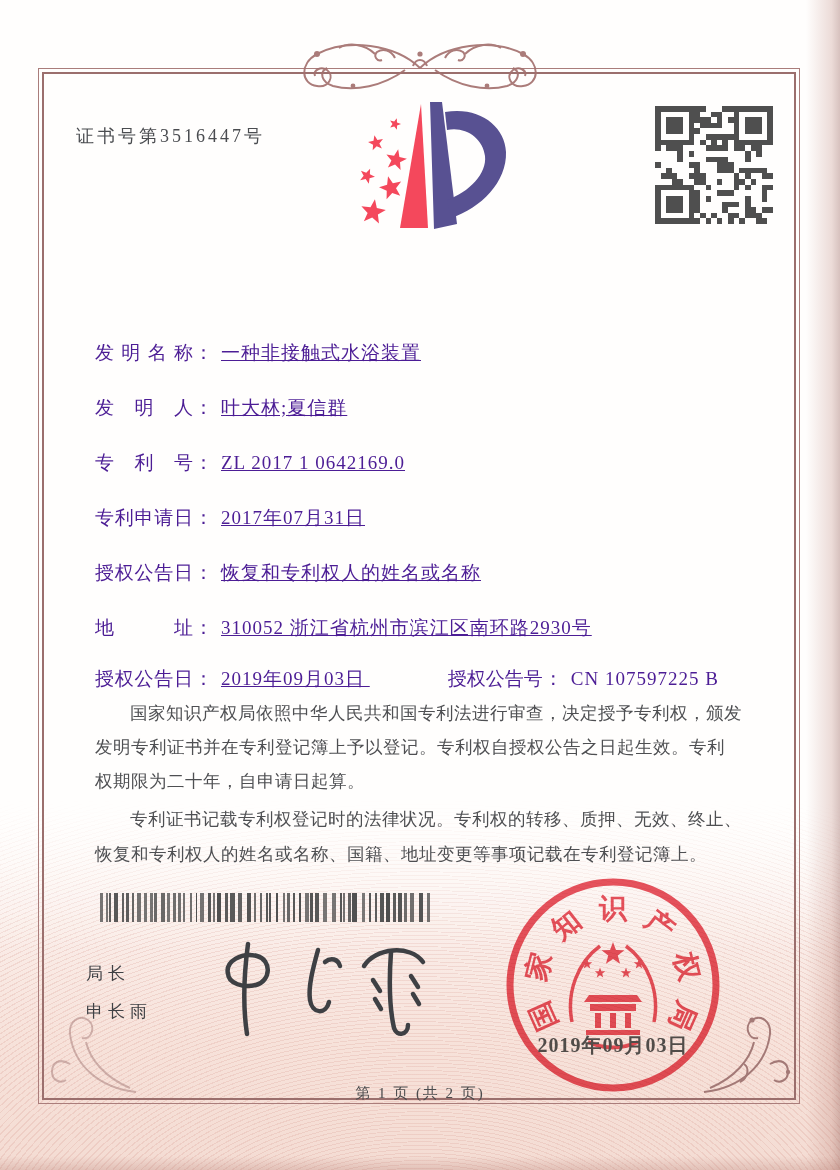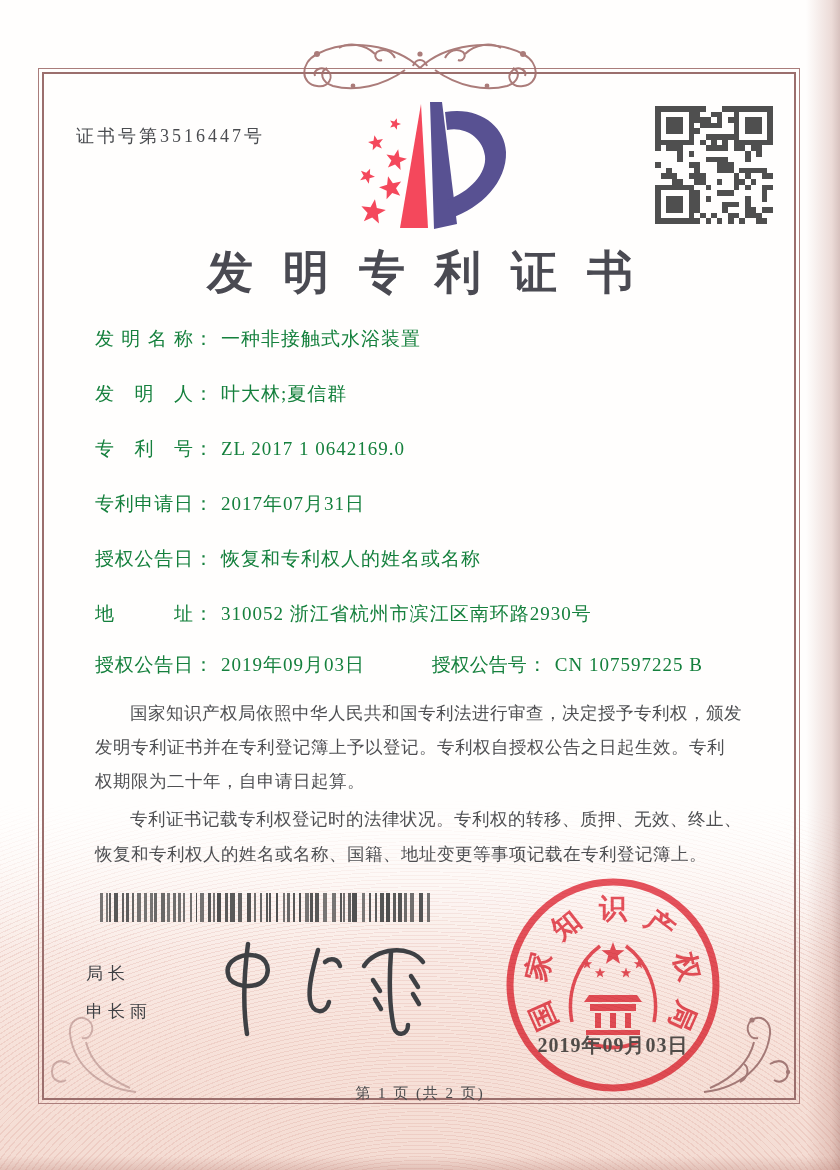--- a/index.html
+++ b/index.html
@@ -23,27 +23,27 @@
   .ornament-top{position:absolute;left:50%;top:28px;transform:translateX(-50%);z-index:2;}
   .flourish-br{position:absolute;right:48px;bottom:74px;z-index:2;opacity:.9;}
   .flourish-bl{position:absolute;left:48px;bottom:74px;z-index:2;opacity:.45;transform:scaleX(-1);}
   
   .cert-no{position:absolute;left:76px;top:124px;z-index:3;font-size:18px;letter-spacing:3px;color:#4a4c50;}
   .logo{position:absolute;left:333px;top:96px;z-index:3;}
   .qr{position:absolute;left:655px;top:106px;z-index:3;}
   .title{position:absolute;left:0;right:0;top:242px;z-index:3;text-align:center;
     font-size:46px;font-weight:600;letter-spacing:30px;padding-left:30px;color:#4a4a52;}
   
-  .fields{position:absolute;left:95px;top:325px;width:660px;z-index:3;font-size:19px;color:#15803d;}
+  .fields{position:absolute;left:95px;top:339px;width:660px;z-index:3;font-size:19px;color:#4c1d95;text-decoration:underline;}
   .row{margin-bottom:27px;line-height:28px;white-space:nowrap;}
   .flabel{display:inline-block;width:98px;text-align:justify;text-align-last:justify;vertical-align:top;}
   .colon{display:inline-block;margin:0 8px 0 1px;}
   .fvalue{letter-spacing:1px;}
   .grant-row{margin-top:-4px;}
-  .grant-no-group{display:inline-block;margin-left:62px;}
+  .grant-no-group{display:inline-block;margin-left:78px;}
   .grant-no-group .flabel{width:auto;text-align-last:auto;}
   
   .paras{position:absolute;left:95px;top:696px;width:655px;z-index:3;font-size:17.5px;
     line-height:1.95;color:#4e4f52;letter-spacing:.5px;}
   .paras p{margin:0 8px 4px 0;text-indent:2em;}
   
   .barcode{position:absolute;left:100px;top:893px;width:338px;height:29px;z-index:3;font-size:0;}
   .barcode i{display:inline-block;height:100%;background:#4e4e4e;}
   .commissioner{position:absolute;left:86px;top:962px;z-index:4;font-size:17px;color:#3f4145;letter-spacing:5px;}
   .commissioner div{margin-bottom:15px;}
@@ -334,21 +334,20 @@
         <rect x="7" y="20" width="1" height="1"></rect>
         <rect x="9" y="20" width="1" height="1"></rect>
         <rect x="11" y="20" width="1" height="1"></rect>
         <rect x="13" y="20" width="1" height="1"></rect>
         <rect x="15" y="20" width="1" height="1"></rect>
         <rect x="18" y="20" width="1" height="1"></rect>
         <rect x="19" y="20" width="1" height="1"></rect>
       </g>
   </svg>
 
-  <div class="title">发明专利证书</div>
 
   <div class="fields">
     <div class="row">
       <span class="flabel">发明名称</span><span class="colon">：</span><span class="fvalue">一种非接触式水浴装置</span>
     </div>
     <div class="row">
       <span class="flabel">发明人</span><span class="colon">：</span><span class="fvalue">叶大林;夏信群</span>
     </div>
     <div class="row">
       <span class="flabel">专利号</span><span class="colon">：</span><span class="fvalue">ZL 2017 1 0642169.0</span>

